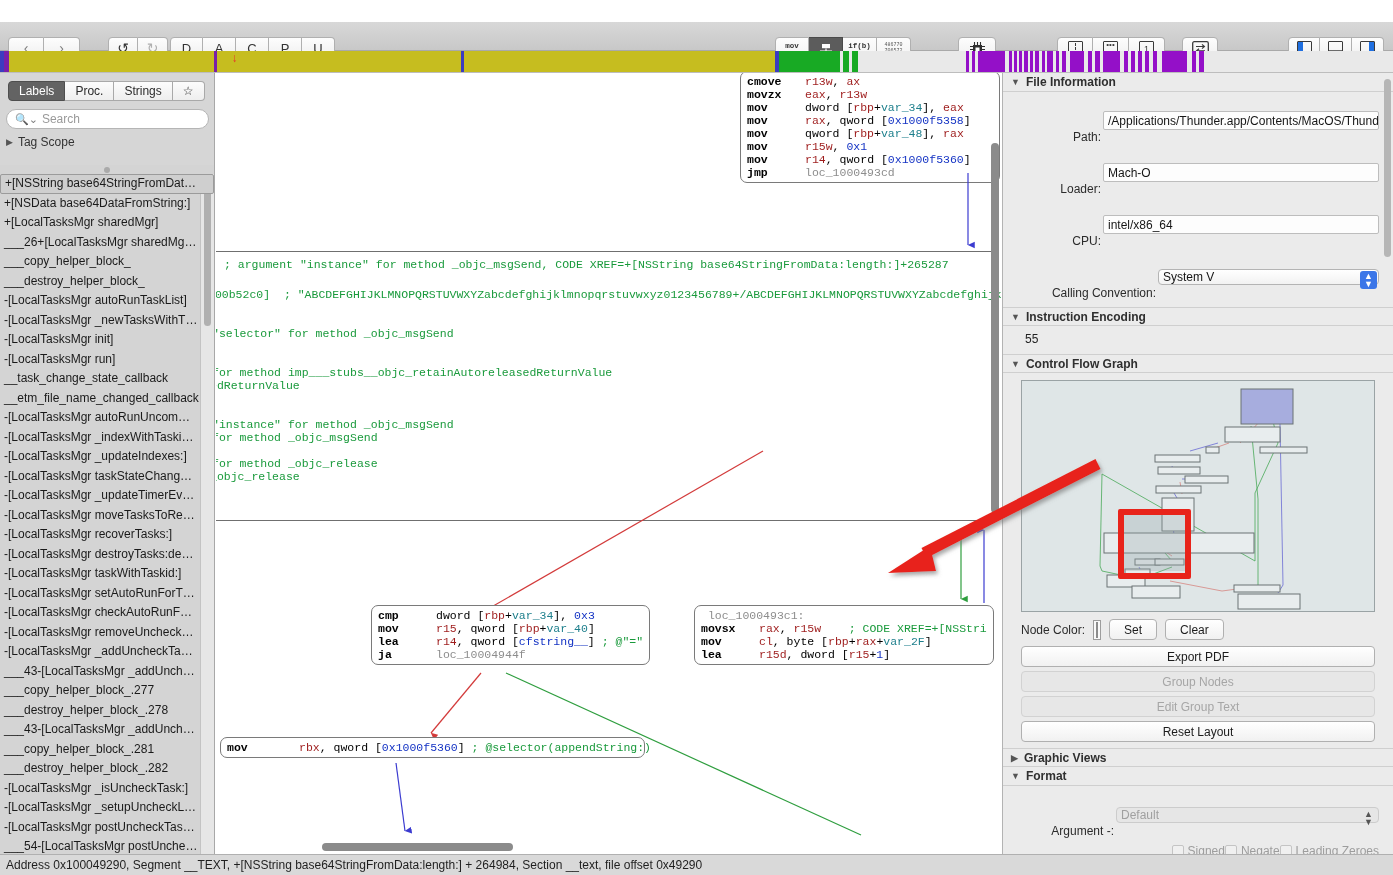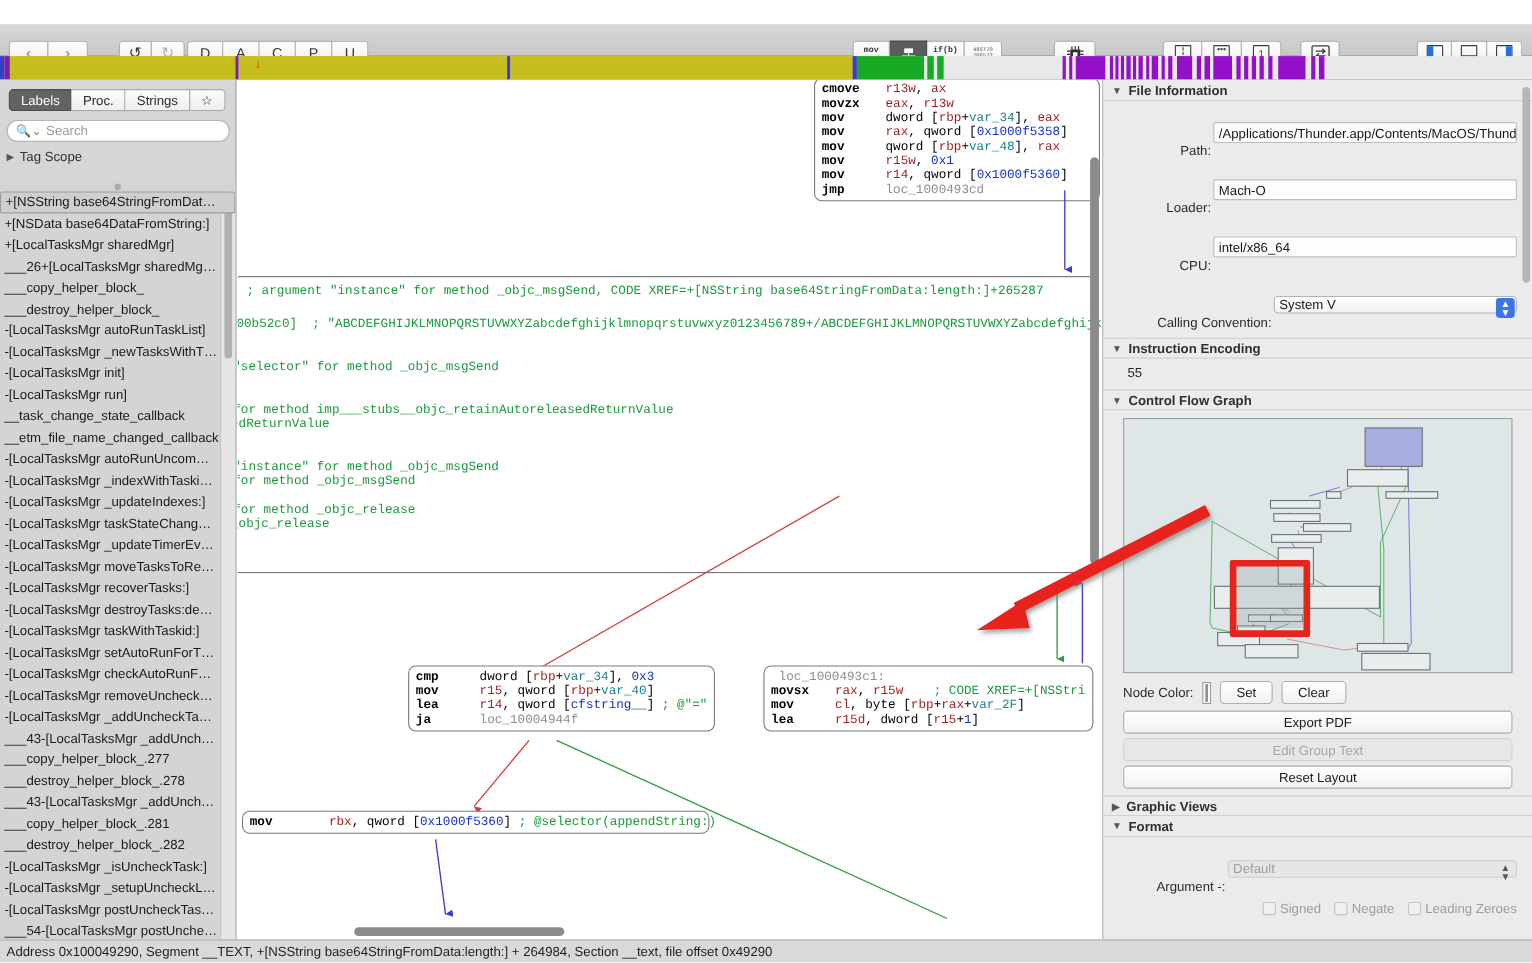--- a/index.html
+++ b/index.html
@@ -205,21 +205,21 @@
   .swatch { width: 42px; height: 20px; background: #f4705a; border: 1px solid #8d8d8d; }
   .swatchwrap { padding: 2px; border:1px solid #9d9d9d; background:#fafafa; display:inline-block; }
   .pbtn {
     height: 21px; background: linear-gradient(#ffffff,#f1f1f1);
     border: 1px solid #b0b0b0; border-radius: 4px; font-size: 12px; color: #1c1c1c;
     display: flex; align-items: center; justify-content: center; padding: 0 14px;
   }
   .pbtn.wide { width: 100%; padding: 0; }
   .pbtn.dis { color: #a6a6a6; background: #e7e7e7; border-color: #d2d2d2; }
 
-  .chkrow { display:flex; justify-content:flex-end; gap:12px; margin: 6px 14px 0 0; }
+  .chkrow { display:flex; justify-content:flex-end; margin: 6px 14px 0 0; }
   .chk { display:flex; align-items:center; gap:4px; font-size:12px; color:#9d9d9d; }
   .cbox { width:12px; height:12px; border:1px solid #c4c4c4; border-radius:2px; background:#f0f0f0; }
 
   .mt-row { display:flex; justify-content:flex-end; margin: 8px 14px 0 0; font-style: italic; }
 
   .cmtbox { margin: 6px 18px 0 18px; height: 20px; background: #fff; border: 1px solid #bdbdbd; }
 
   .insp-scroll { position:absolute; right:2px; top:6px; width:7px; height:178px; border-radius:4px; background:#b6b6b6; }
 
   
@@ -598,20 +598,21 @@
 
     <div class="btnrow">
       <span style="font-size:12px;color:#2b2b2b">Node Color:</span>
       <span class="swatchwrap"><span class="swatch"></span></span>
       <span class="pbtn">Set</span>
       <span class="pbtn">Clear</span>
     </div>
 
     <div style="margin:6px 18px 0 18px">
       <div class="pbtn wide" style="margin-bottom:4px">Export PDF</div>
+      <div class="pbtn wide dis" style="margin-bottom:4px">Group Nodes</div>
       <div class="pbtn wide dis" style="margin-bottom:4px">Edit Group Text</div>
       <div class="pbtn wide" style="margin-bottom:6px">Reset Layout</div>
     </div>
 
     <div class="sect-hdr" style="border-top:1px solid #cfcfcf">
       <span class="tri">▶</span>
       <span>Graphic Views</span>
     </div>
 
     <div class="sect-hdr">

